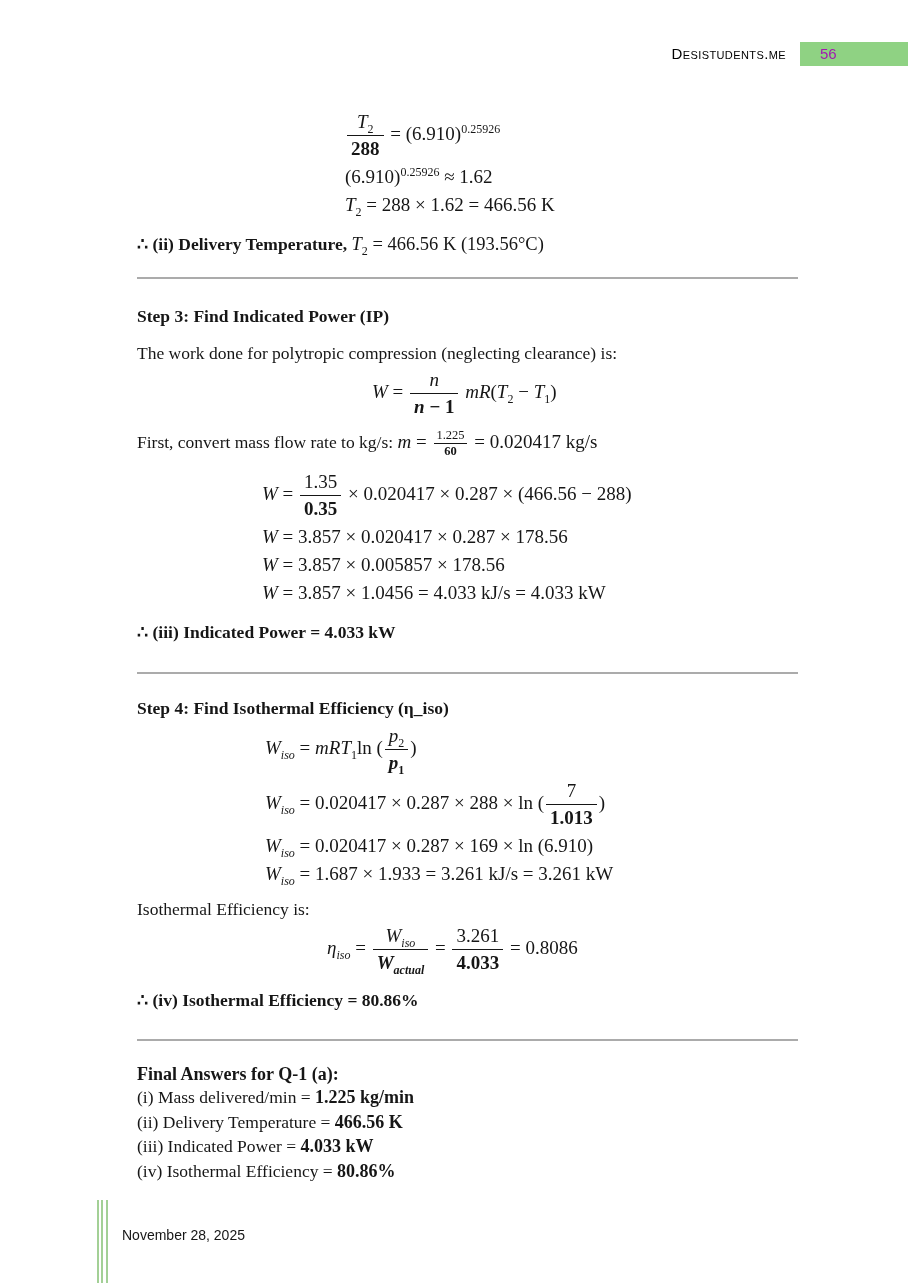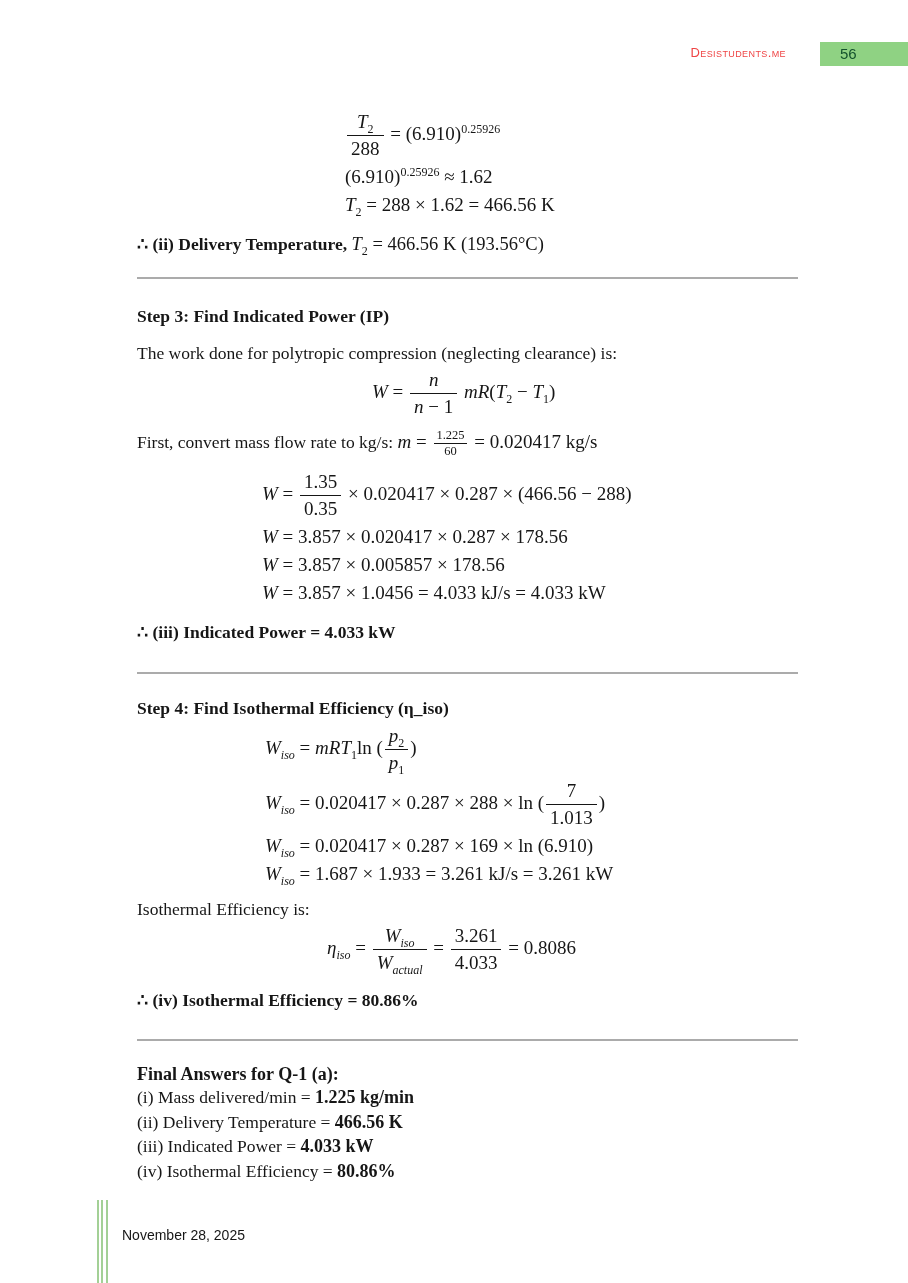--- a/index.html
+++ b/index.html
@@ -5,42 +5,42 @@
   * { margin:0; padding:0; box-sizing:border-box; }
   html,body { width:908px; height:1283px; }
   body {
     position:relative; background:#ffffff; color:#161616;
     font-family:"Liberation Serif", serif; overflow:hidden;
   }
   
   .hdr-site {
     position:absolute; top:45px; right:122px;
     font-family:"Liberation Sans", sans-serif; font-variant:small-caps;
-    font-size:13px; color:#ef4444; letter-spacing:.4px;
+    font-size:15px; color:#000000; letter-spacing:.4px;
   }
   .hdr-badge {
-    position:absolute; top:42px; right:0; width:88px; height:24px;
-    background:#8fd283; color:#14532d;
+    position:absolute; top:42px; right:0; width:108px; height:24px;
+    background:#8fd283; color:#a21caf;
     font-family:"Liberation Sans", sans-serif; font-size:15px;
     line-height:24px; padding-left:20px;
   }
   
   .content { position:absolute; left:137px; top:100px; width:661px; }
   .para { font-size:17.5px; line-height:22px; }
   .heading { font-size:17.5px; font-weight:bold; line-height:22px; }
   .divider { border:none; border-top:2px solid #ababab; height:0; width:661px; }
   .eq { font-size:19px; line-height:24px; }
   .eq .line { margin-bottom:4px; white-space:nowrap; }
   .v { font-style:italic; }
   .eq sub, .concl sub { font-size:12px; line-height:0; }
   .eq sup, .concl sup { font-size:12px; line-height:0; }
   .sub-it { font-style:italic; }
   .frac { display:inline-block; vertical-align:middle; text-align:center; margin:0 2px; }
   .frac .fnum { display:block; border-bottom:1.4px solid #161616; padding:0 4px 1px; }
-  .frac .fden { display:block; padding:1px 4px 0; }
+  .frac .fden { display:block; padding:1px 4px 0;font-weight:bold; }
   .frac-sm { font-size:12.5px; line-height:13px; vertical-align:middle; margin:0 3px; }
   .frac-sm .fnum { border-bottom:1px solid #161616; padding:0 2px 1px; }
   .concl { font-size:17.5px; font-weight:bold; line-height:22px; }
   .concl .math { font-weight:normal; font-size:18.5px;margin-top:48px; }
   .blk-a { margin:10px 0 0 208px; }
   .c2 { margin-top:16px; }
   .div1 { margin-top:22px; }
   .h3 { margin-top:26px; }
   .p3 { margin-top:15px; }
   .f3 { margin:4px 0 0 235px; }

